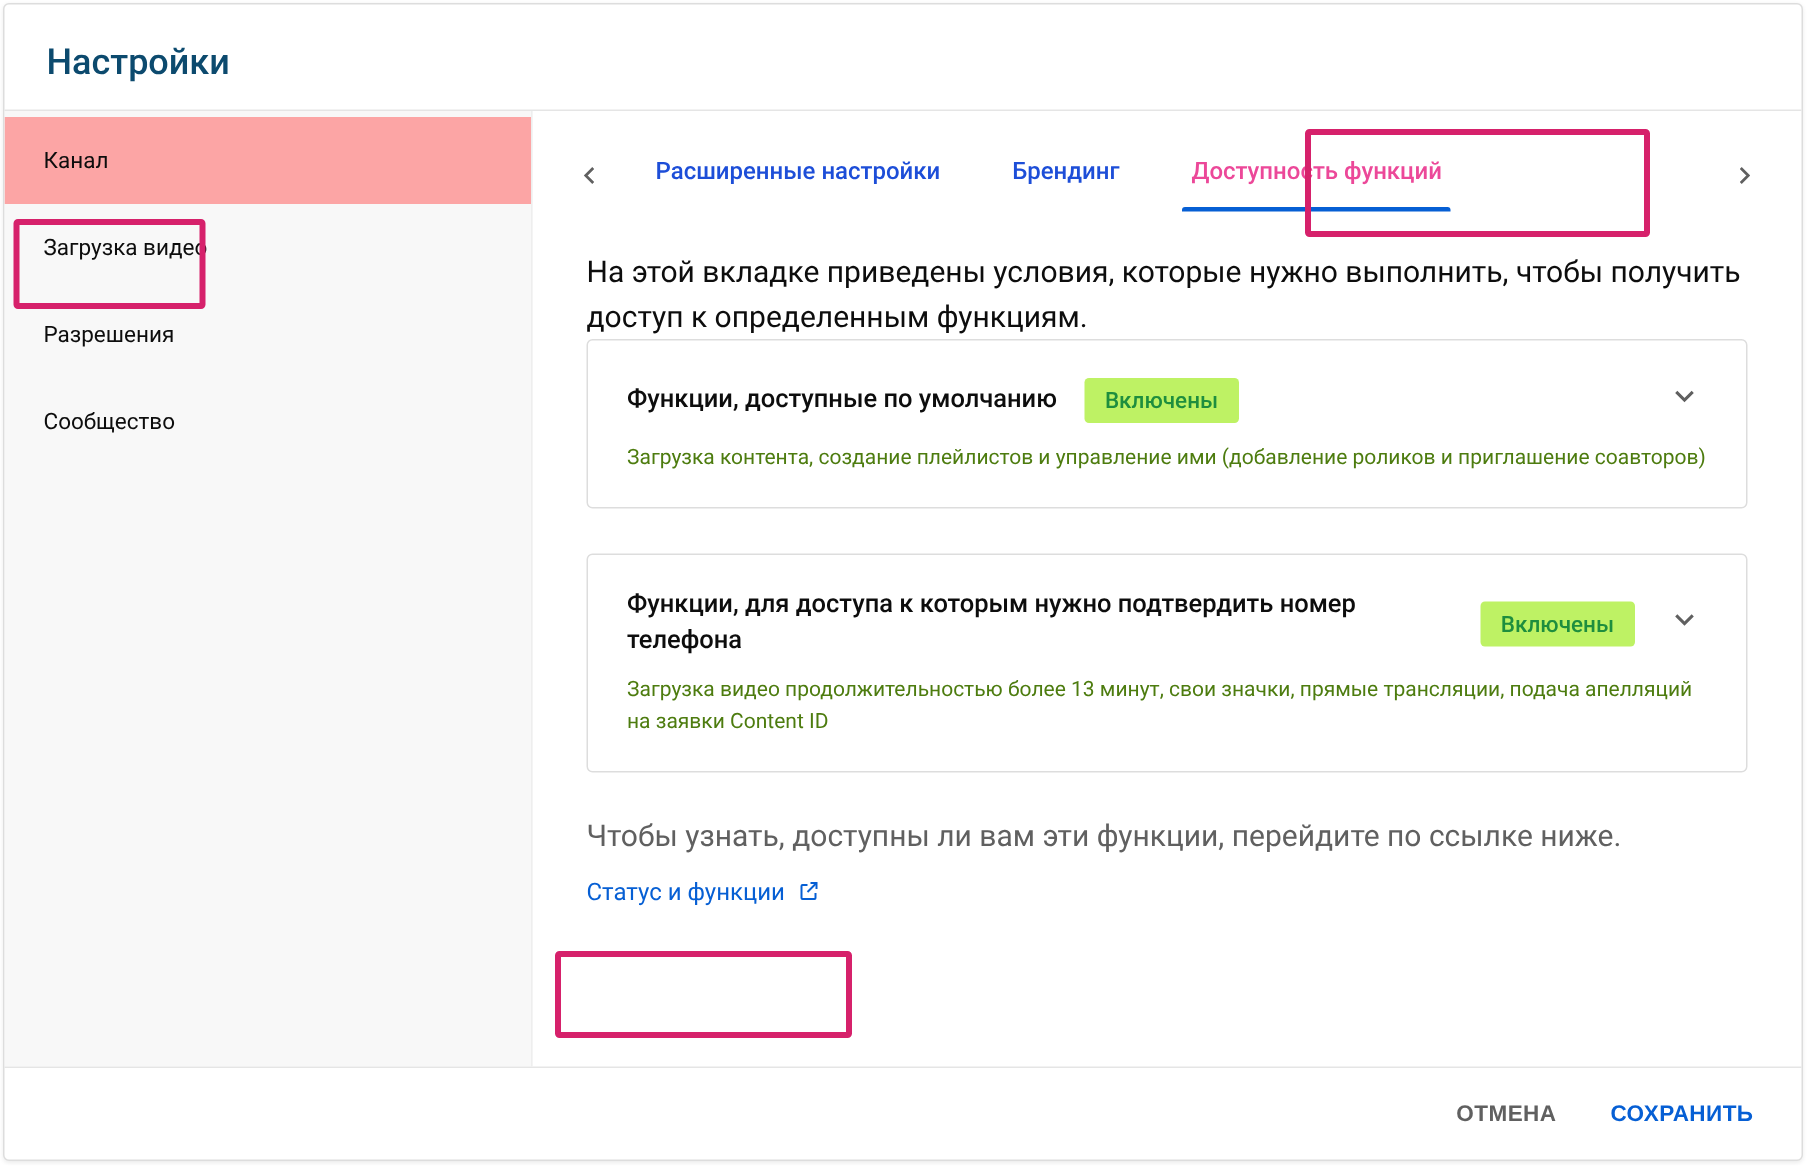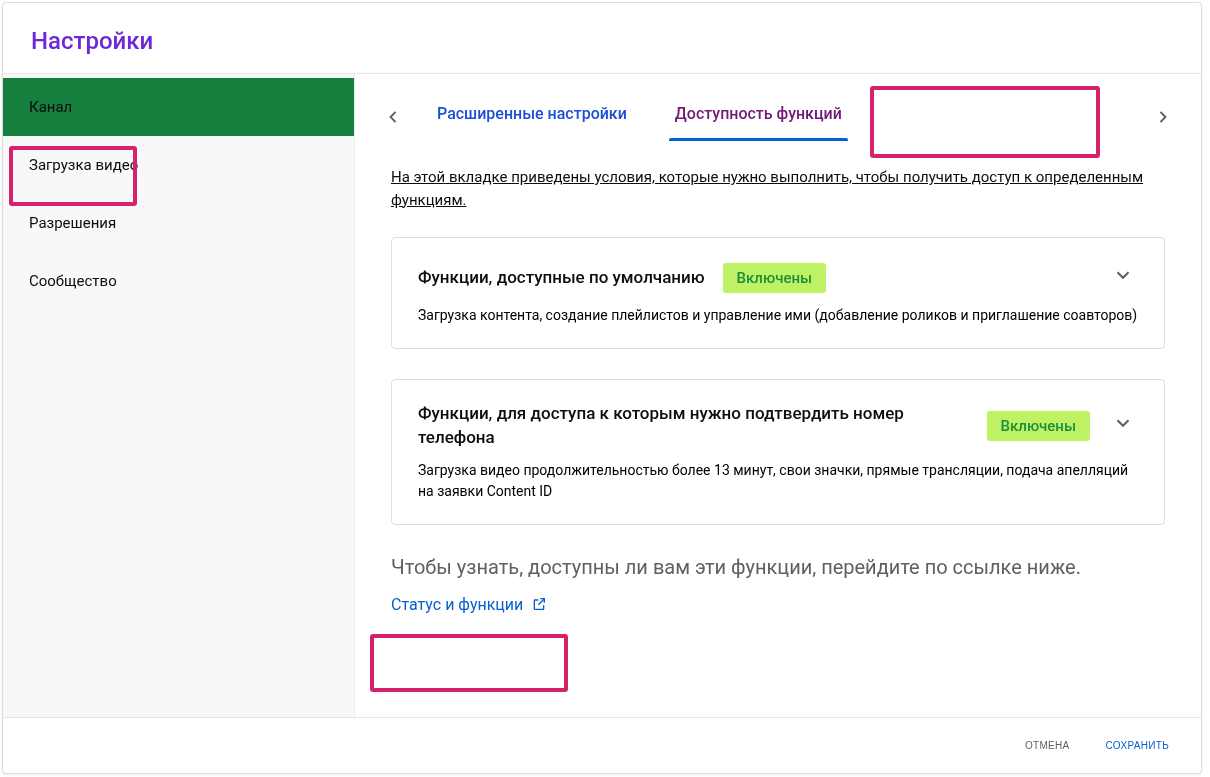--- a/index.html
+++ b/index.html
@@ -22,42 +22,42 @@
     flex-direction: column;
     margin: 2px;
   }
   .header {
     padding: 24px 28px 18px 28px;
     border-bottom: 1px solid #e5e5e5;
   }
   .header h1 {
     font-size: 24px;
     font-weight: 500;
-    color: #6d28d9;
+    color: #0c4a6e;
   }
   .body {
     flex: 1;
     display: flex;
     overflow: hidden;
   }
   .sidebar {
     width: 352px;
     background: #f8f8f8;
     border-right: 1px solid #eee;
     padding-top: 4px;
   }
   .sidebar-item {
     padding: 20px 26px;
     font-size: 15px;
     color: #0d0d0d;
     cursor: pointer;
     position: relative;
   }
   .sidebar-item.active {
-    background: #15803d;
+    background: #fca5a5;
   }
   .content {
     flex: 1;
     padding: 0 0 0 0;
     overflow: auto;
   }
   .tabs-row {
     display: flex;
     align-items: center;
     padding: 18px 20px 0 20px;
@@ -76,41 +76,39 @@
   }
   .tab {
     padding: 12px 22px 18px 22px;
     font-size: 16px;
     color: #1d4ed8;
     cursor: pointer;
     position: relative;
     font-weight: 500;
   }
   .tab.active {
-    color: #701a75;
+    color: #ec4899;
   }
   .tab.active::after {
     content: "";
     position: absolute;
     left: 16px;
     right: 16px;
     bottom: 0;
     height: 3px;
     background: #065fd4;
     border-radius: 2px 2px 0 0;
   }
   .tab-content {
     padding: 24px 36px 10px 36px;
   }
   .intro {
-    font-size: 15px;
+    font-size: 20px;
     color: #0d0d0d;
     line-height: 1.5;
-    margin-bottom: 26px;
-    text-decoration: underline;
   }
   .card {
     border: 1px solid #ddd;
     border-radius: 4px;
     padding: 22px 26px;
     margin-bottom: 30px;
   }
   .card-head {
     display: flex;
     align-items: center;
@@ -136,21 +134,21 @@
   }
   .card-spacer { flex: 1; }
   .chevron {
     color: #606060;
     font-size: 22px;
     cursor: pointer;
     padding: 4px;
   }
   .card-desc {
     font-size: 14px;
-    color: #000000;
+    color: #4d7c0f;
     line-height: 1.5;
   }
   .hint {
     font-size: 20px;
     color: #606060;
     margin-bottom: 10px;
   }
   .link-row {
     display: inline-flex;
     align-items: center;
@@ -167,22 +165,22 @@
   .footer {
     border-top: 1px solid #e5e5e5;
     padding: 14px 28px;
     display: flex;
     justify-content: flex-end;
     gap: 28px;
   }
   .btn {
     background: none;
     border: none;
-    font-size: 10px;
-    font-weight: 400;
+    font-size: 15px;
+    font-weight: 700;
     letter-spacing: 0.3px;
     cursor: pointer;
     padding: 8px 4px;
   }
   .btn.cancel { color: #606060; }
   .btn.save { color: #065fd4; }
 
   
   .hl {
     position: absolute;
@@ -224,20 +222,23 @@
     <div class="content">
 
       <div class="tabs-row">
         <div class="tab-arrow">
           <svg width="20" height="20" viewBox="0 0 24 24" fill="none" stroke="currentColor" stroke-width="2.2">
               <polyline points="15 18 9 12 15 6"></polyline>
             </svg>
         </div>
         <div class="tab">
           <span>Расширенные настройки</span>
+        </div>
+        <div class="tab">
+          <span>Брендинг</span>
         </div>
         <div class="tab active">
           <span>Доступность функций</span>
         </div>
         <div class="tab-arrow" style="margin-left:auto">
           <svg width="20" height="20" viewBox="0 0 24 24" fill="none" stroke="currentColor" stroke-width="2.2">
               <polyline points="9 18 15 12 9 6"></polyline>
             </svg>
         </div>
       </div>

